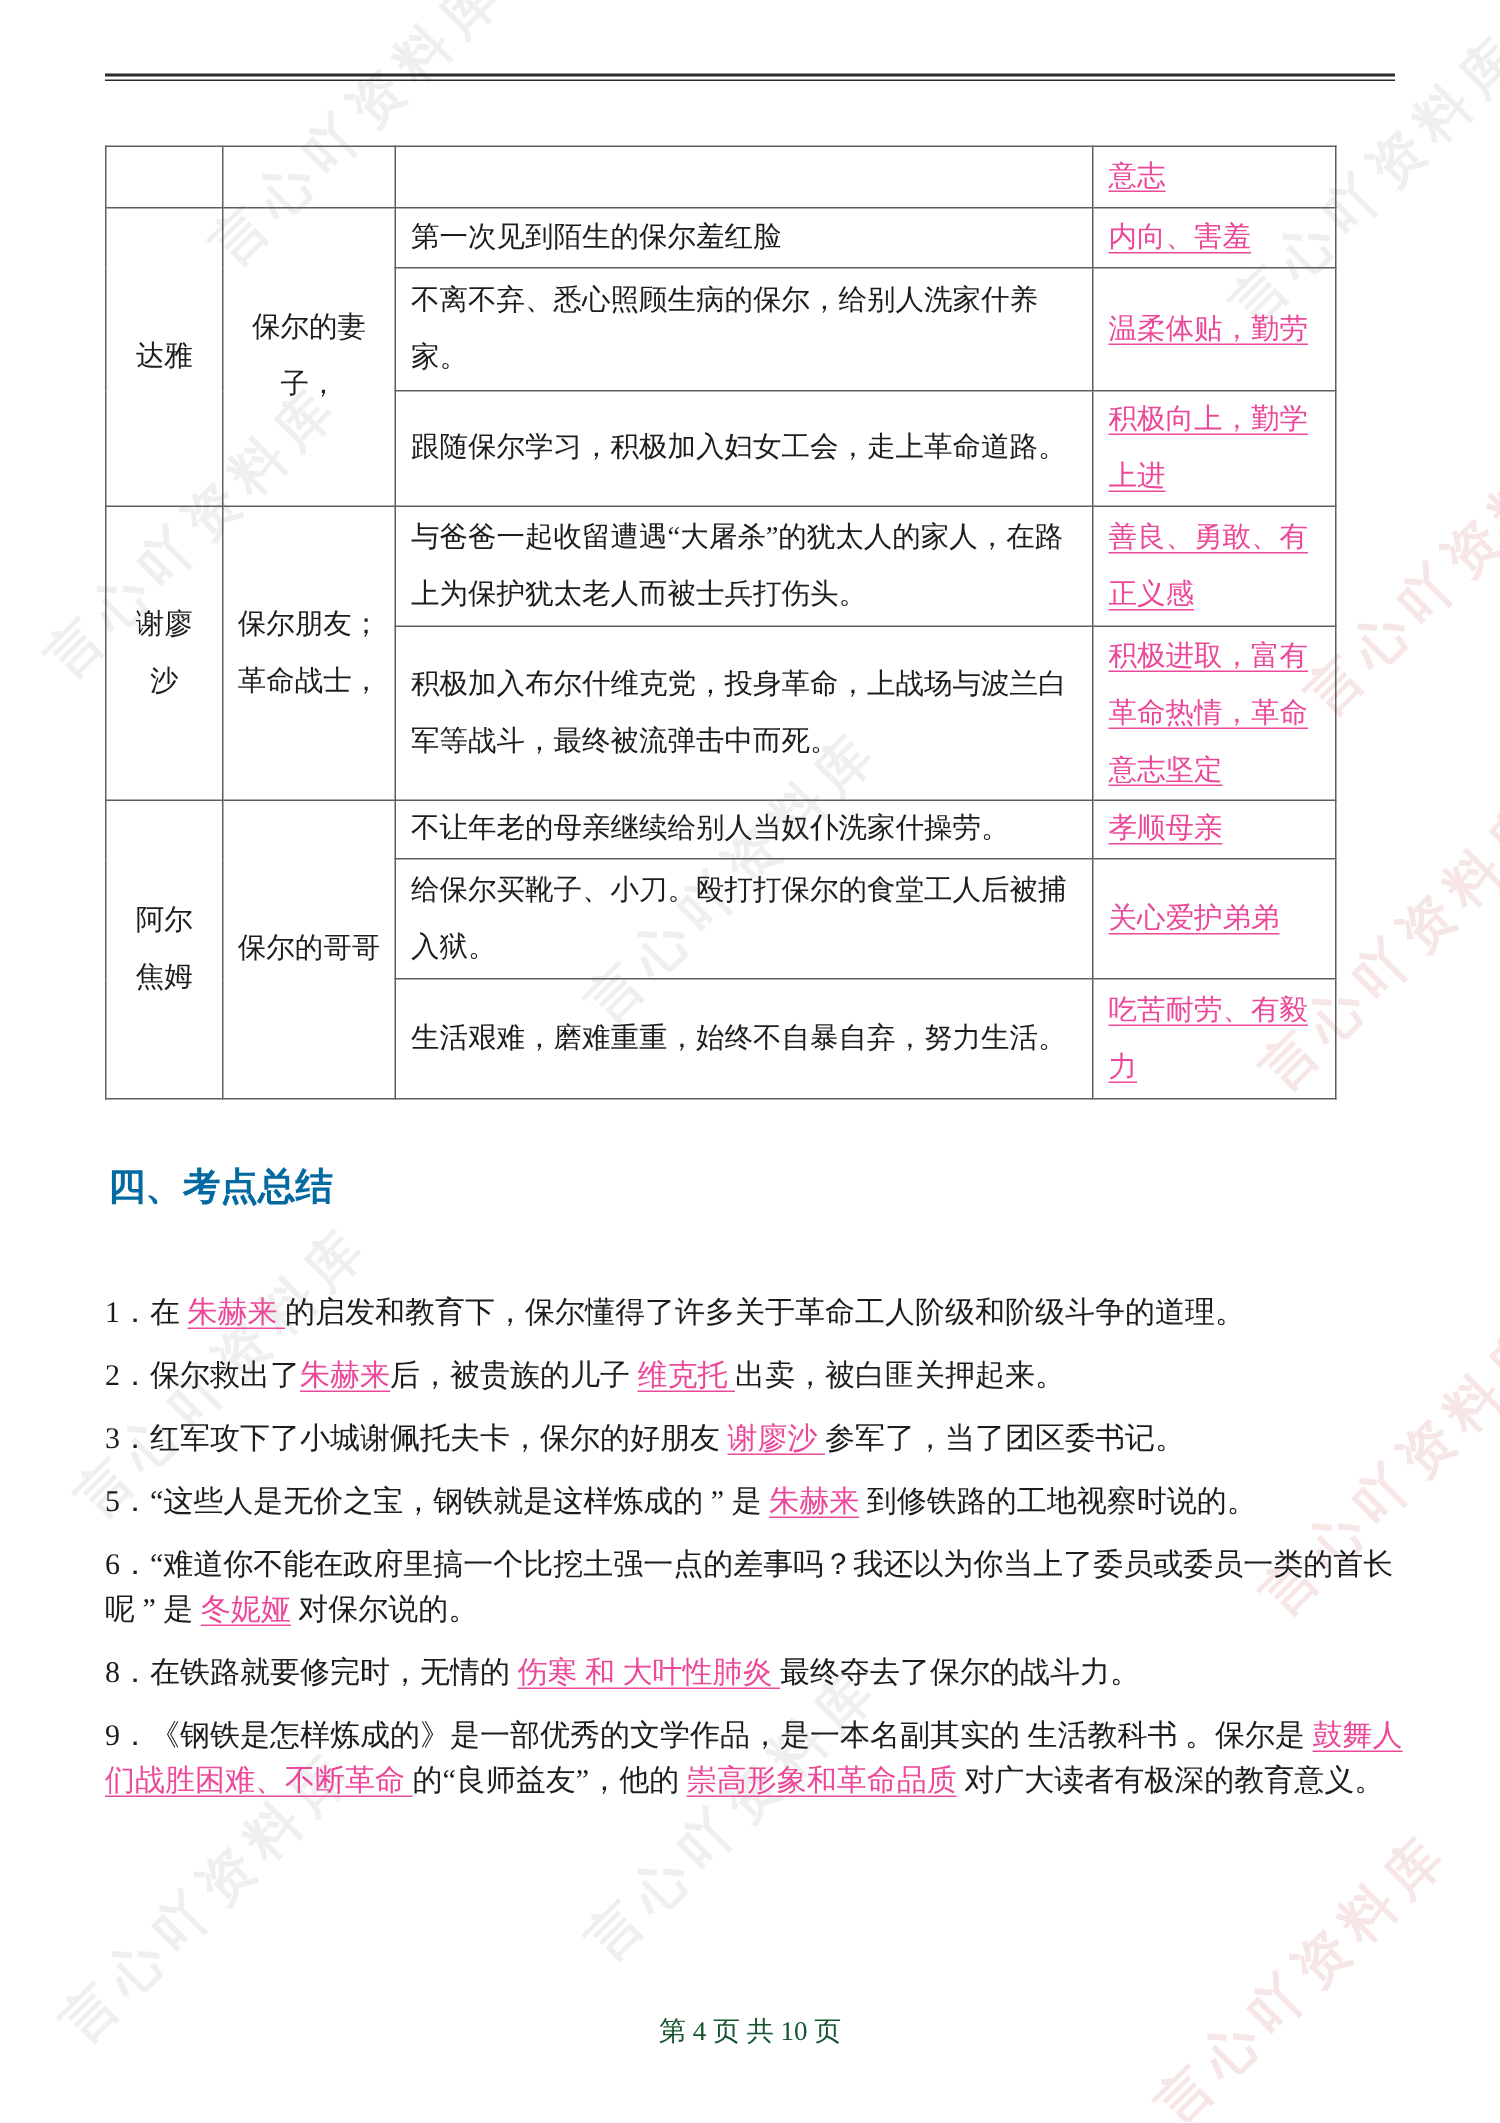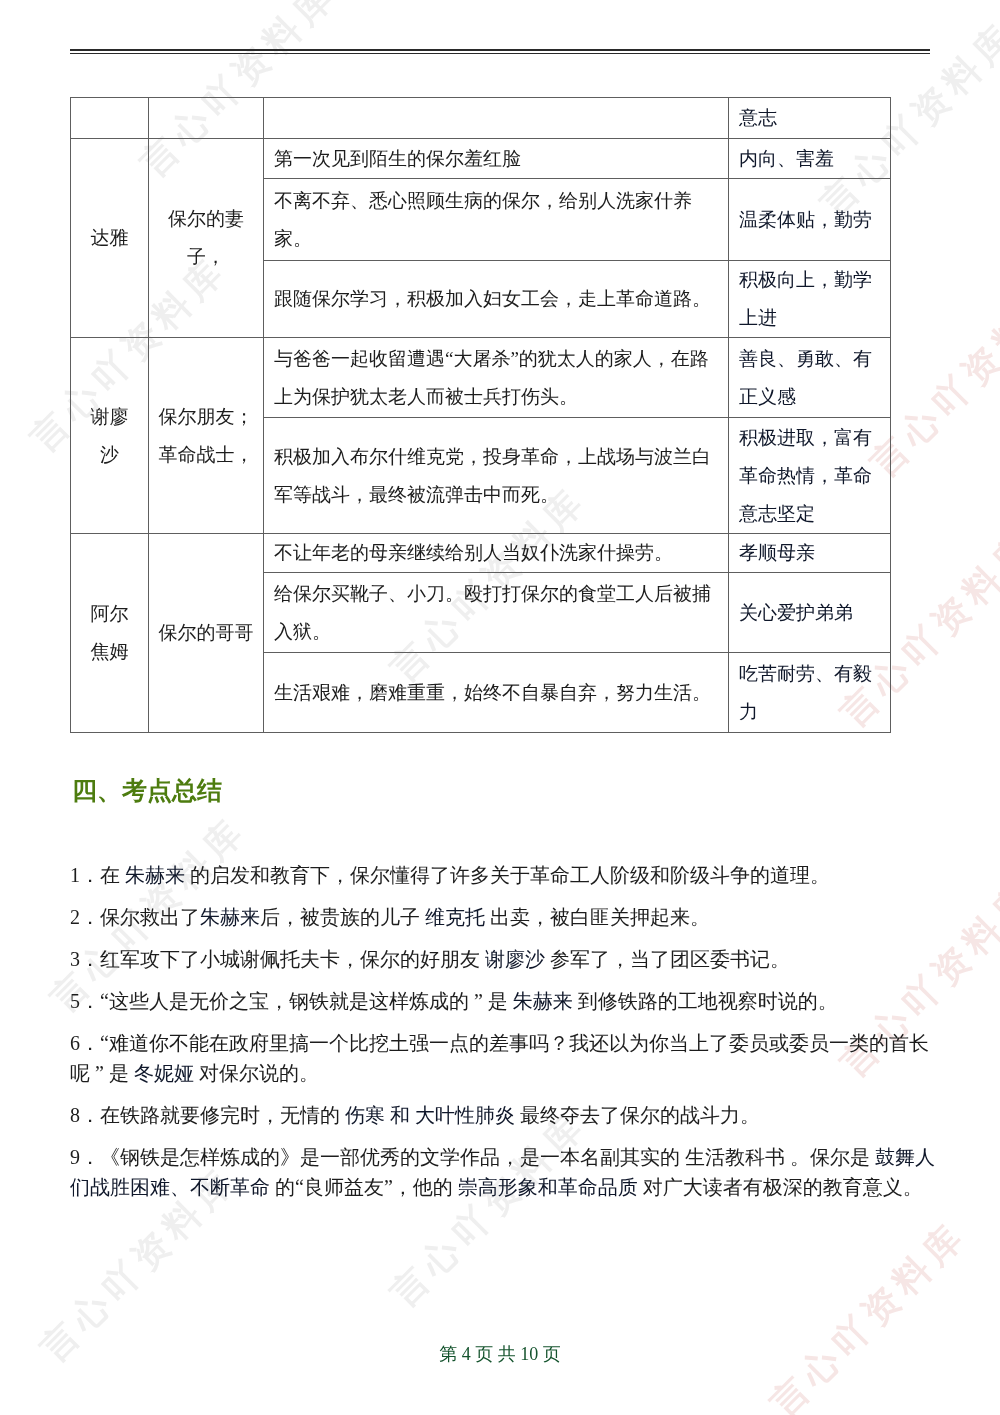--- a/index.html
+++ b/index.html
@@ -27,28 +27,28 @@
     position:absolute; left:70px; top:97px; width:820px;
     border-collapse:collapse; table-layout:fixed;
     font-size:19px; line-height:38px;
   }
   table.chars td { border:1px solid #5e5e5e; vertical-align:middle; overflow:hidden; }
   td.c-name  { text-align:center; padding:0 17px; }
   td.c-rel   { text-align:center; padding:0 9px; }
   td.c-desc  { text-align:left;   padding:0 10px; }
   td.c-trait { text-align:left;   padding:0 10px; }
   .lk {
-    color:#0f172a; 
+    color:#ec4899; text-decoration:underline;
     text-decoration-thickness:1px; text-underline-offset:4px;
   }
   
   .heading {
     position:absolute; left:72px; top:774px;
     font-family:Liberation Mono, monospace;
-    font-weight:bold; font-size:25px; color:#4d7c0f;
+    font-weight:bold; font-size:25px; color:#0369a1;
   }
   
   .list { position:absolute; left:70px; top:860px; width:875px; font-size:20px; line-height:30px; }
   .list p { margin:0 0 12px 0; }
   
   .footer {
     position:absolute; left:0; top:1342px; width:100%;
     text-align:center; font-size:18px; color:#14532d;
   }
 </style>

